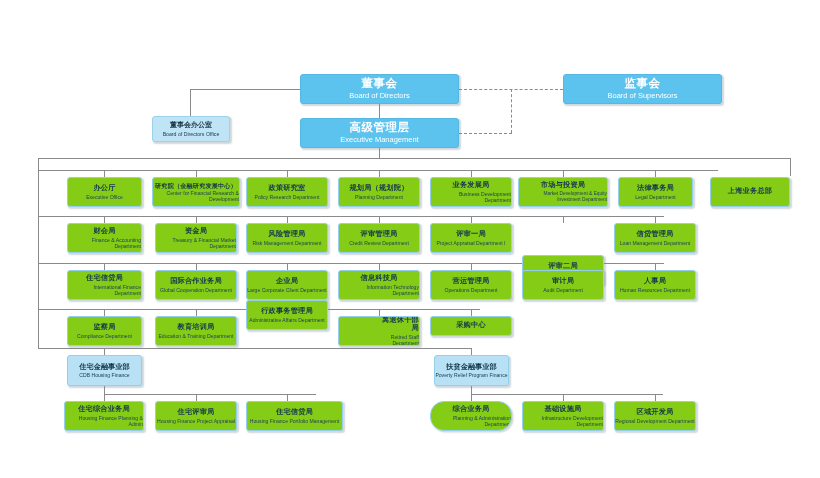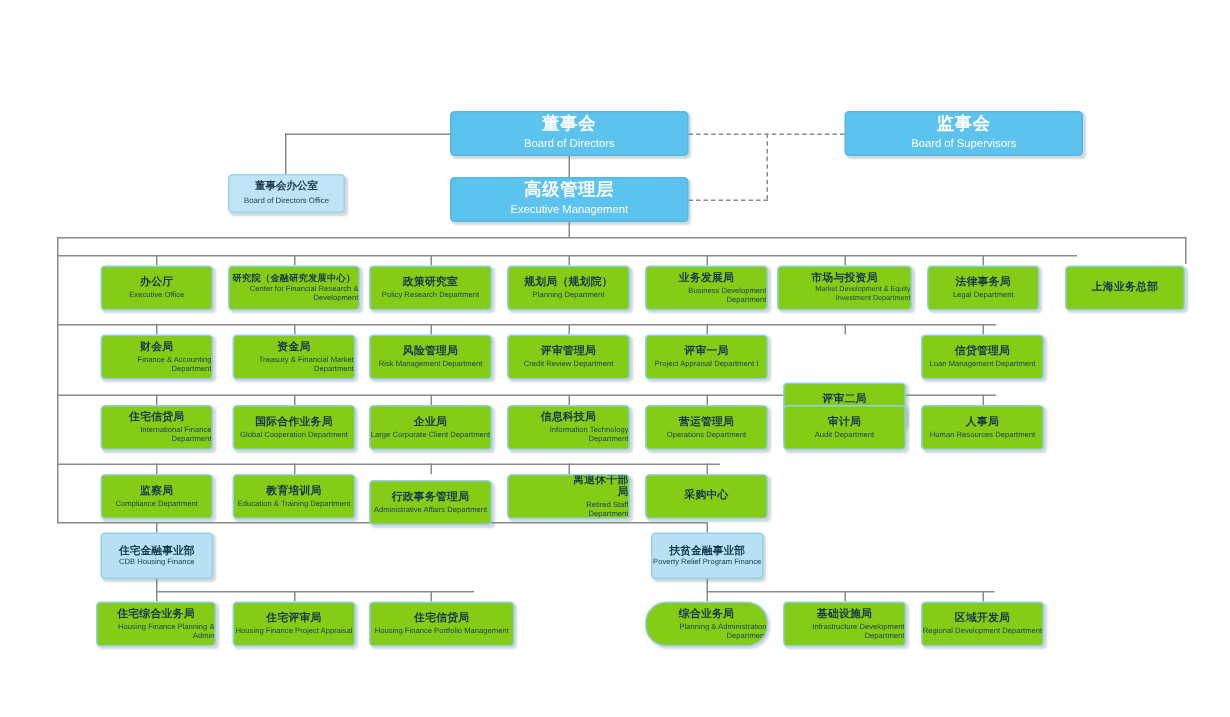--- a/index.html
+++ b/index.html
@@ -255,29 +255,29 @@
   </div>
 
   <div class="node tier-dept" style="left:67px;top:316px;width:75px;height:30px;">
     <span class="cn">监察局</span>
     <span class="en">Compliance Department</span>
   </div>
   <div class="node tier-dept" style="left:155px;top:316px;width:82px;height:30px;">
     <span class="cn">教育培训局</span>
     <span class="en">Education &amp; Training Department</span>
   </div>
-  <div class="node tier-dept" style="left:246px;top:320px;width:82px;height:30px;">
+  <div class="node tier-dept" style="left:246px;top:300px;width:82px;height:30px;">
     <span class="cn">行政事务管理局</span>
     <span class="en">Administrative Affairs Department</span>
   </div>
   <div class="node tier-dept" style="left:338px;top:316px;width:82px;height:30px;padding-left:40px;">
     <span class="cn">离退休干部局</span>
     <span class="en">Retired Staff Department</span>
   </div>
-  <div class="node tier-dept" style="left:430px;top:316px;width:82px;height:30px;">
+  <div class="node tier-dept" style="left:430px;top:316px;width:82px;height:20px;">
     <span class="cn">采购中心</span>
     <span class="en"></span>
   </div>
 
   <div class="node tier-unit" style="left:67px;top:355px;width:75px;height:31px;">
     <span class="cn">住宅金融事业部</span>
     <span class="en">CDB Housing Finance</span>
   </div>
   <div class="node tier-unit" style="left:434px;top:355px;width:75px;height:31px;">
     <span class="cn">扶贫金融事业部</span>

